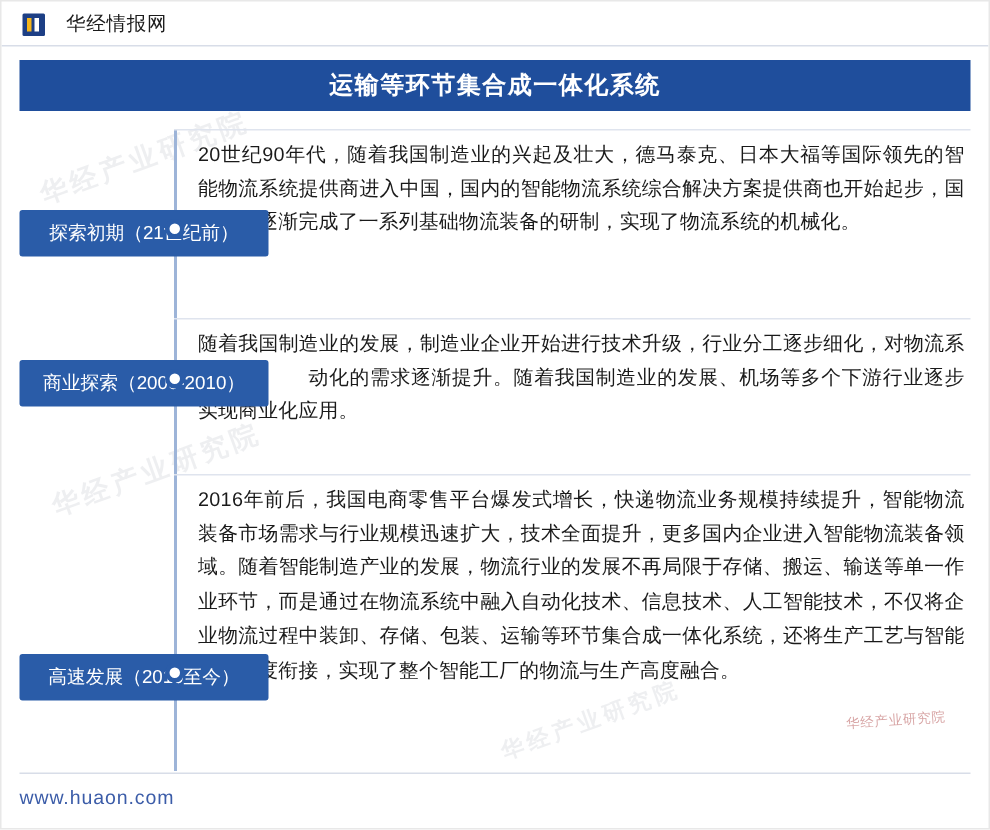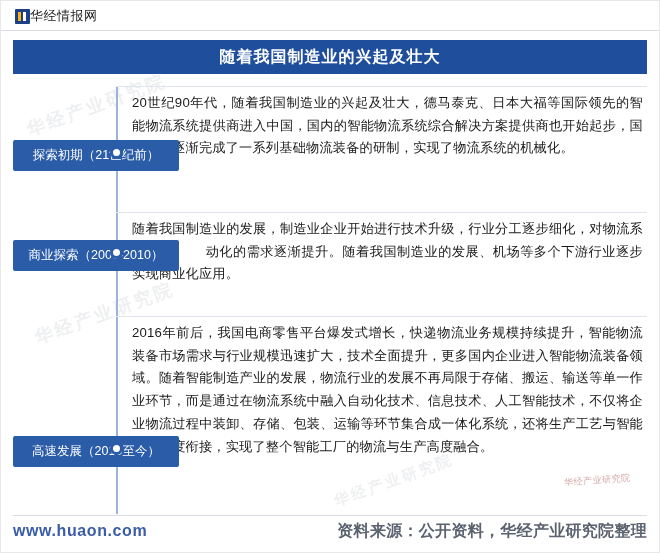--- a/index.html
+++ b/index.html
@@ -28,21 +28,21 @@
     position: relative;
     height: 30px;
     display: flex;
     align-items: center;
     padding: 0 14px;
     box-sizing: border-box;
   }
   .brand {
     display: flex;
     align-items: center;
-    gap: 0;
+    gap: 14px;
   }
   .brand-mark {
     width: 15px;
     height: 15px;
     background: #1d3f85;
     position: relative;
     border-radius: 1px;
   }
   .brand-mark::before {
     content: "";
@@ -201,23 +201,22 @@
     background: #d8dde8;
   }
   .footer {
     position: absolute;
     left: 12px;
     right: 12px;
     bottom: 8px;
     height: 26px;
     display: flex;
     align-items: center;
-    font-size: 16px;
+    font-size: 13px;
     color: #5b6270;
-    font-weight: bold;
   }
   .footer-site {
     color: #3b5ca8;
     letter-spacing: 0.6px;
   }
   .footer-source {
     margin-left: auto;
     letter-spacing: 0.3px;
   }
   .stamp {
@@ -241,21 +240,21 @@
 <div class="page">
 
   <div class="topbar">
     <div class="brand">
       <div class="brand-mark"></div>
       <div class="brand-name">华经情报网</div>
     </div>
     <div class="topbar-rule"></div>
   </div>
 
-  <div class="title-bar">随着我国制造业的兴起及壮大</div>
+  <div class="title-bar">运输等环节集合成一体化系统</div>
 
   <div class="wm wm1">华经产业研究院</div>
   <div class="wm wm2">华经产业研究院</div>
   <div class="wm wm3">华经产业研究院</div>
 
   <div class="body">
     <div class="axis"></div>
 
     <div class="row r1">
       <div class="row-sep" style="top:0px;"></div>
@@ -283,16 +282,15 @@
       </div>
       <div class="text-col"><span>2016年前后，我国电商零售平台爆发式增长，快递物流业务规模持续提升，智能物流装备市场需求与行业规模迅速扩大，技术全面提升，更多国内企业进入智能物流装备领域。随着智能制造产业的发展，物流行业的发展不再局限于存储、搬运、输送等单一作业环节，而是通过在物流系统中融入自动化技术、信息技术、人工智能技术，不仅将企业物流过程中装卸、存储、包装、运输等环节集合成一体化系统，还将生产工艺与智能物流高度衔接，实现了整个智能工厂的物流与生产高度融合。</span></div>
     </div>
   </div>
 
   <div class="stamp">华经产业研究院</div>
 
   <div class="footer-rule"></div>
   <div class="footer">
     <div class="footer-site">www.huaon.com</div>
-    <div class="footer-source">资料来源：公开资料，华经产业研究院整理</div>
   </div>
 
 </div>
 
 </body></html>

